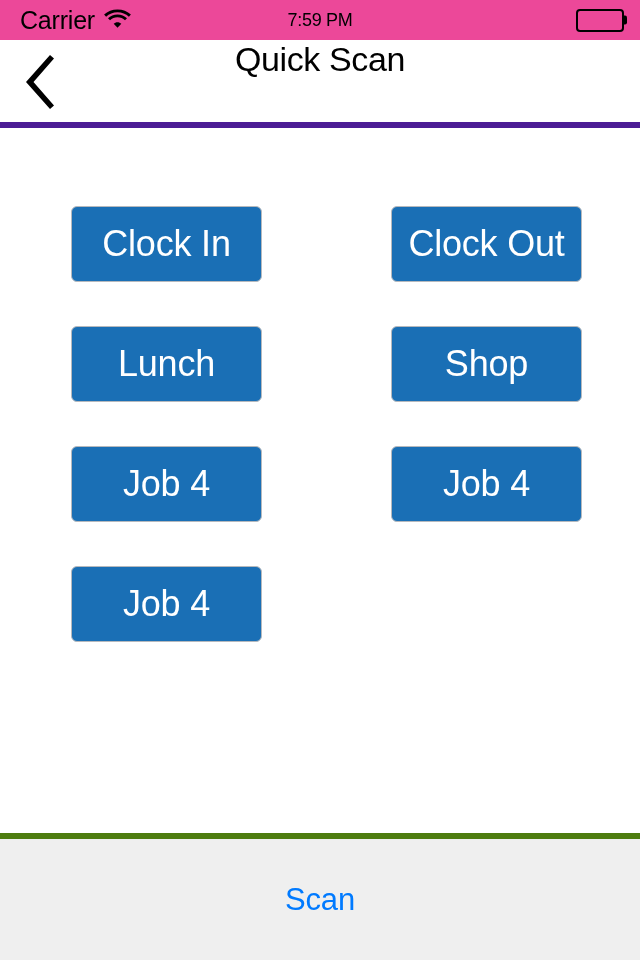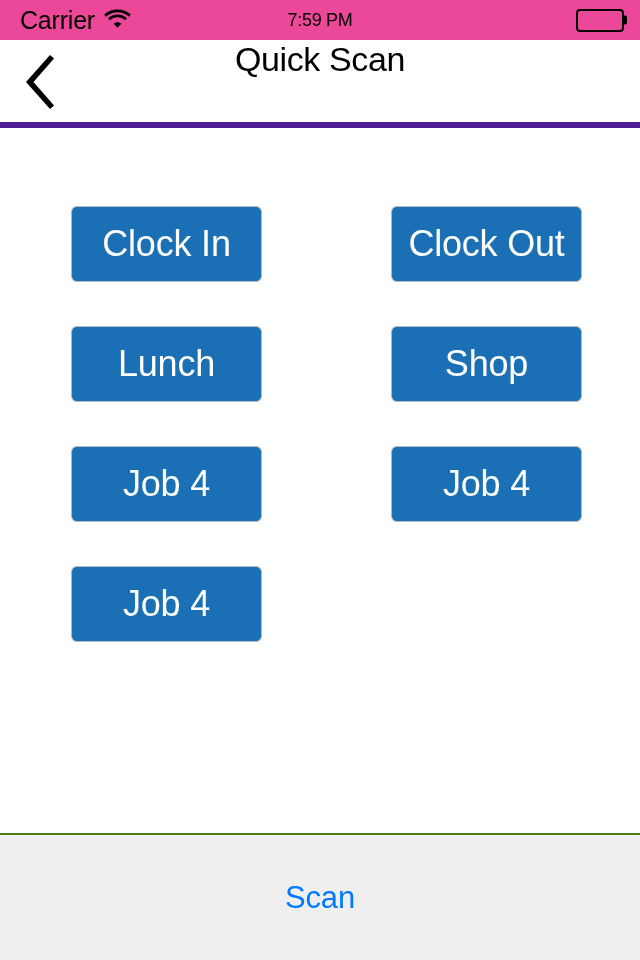--- a/index.html
+++ b/index.html
@@ -106,21 +106,21 @@
     cursor:pointer;
     padding:16px;
     line-height:1;
   }
 
   
   .toolbar {
     flex:0 0 127px;
     height:127px;
     background:#efefef;
-    border-top:2px solid #4d7c0f;
+    border-top:6px solid #4d7c0f;
     display:flex; align-items:center; justify-content:center;
     position:relative;
   }
   .toolbar-action {
     background:transparent; border:none;
     color:#007aff;
     font-family:"Liberation Sans", sans-serif;
     font-size:31px;
     font-weight:400;
     letter-spacing:-0.2px;

